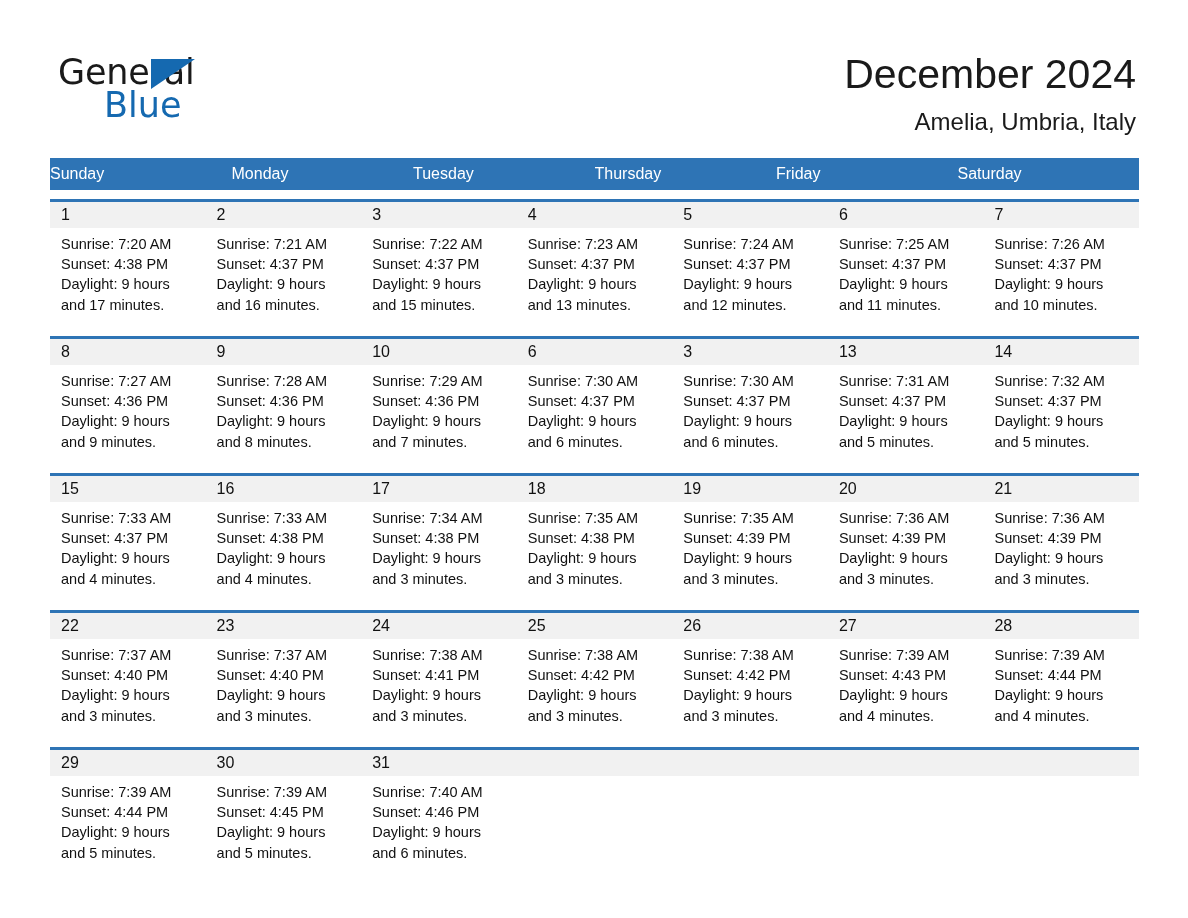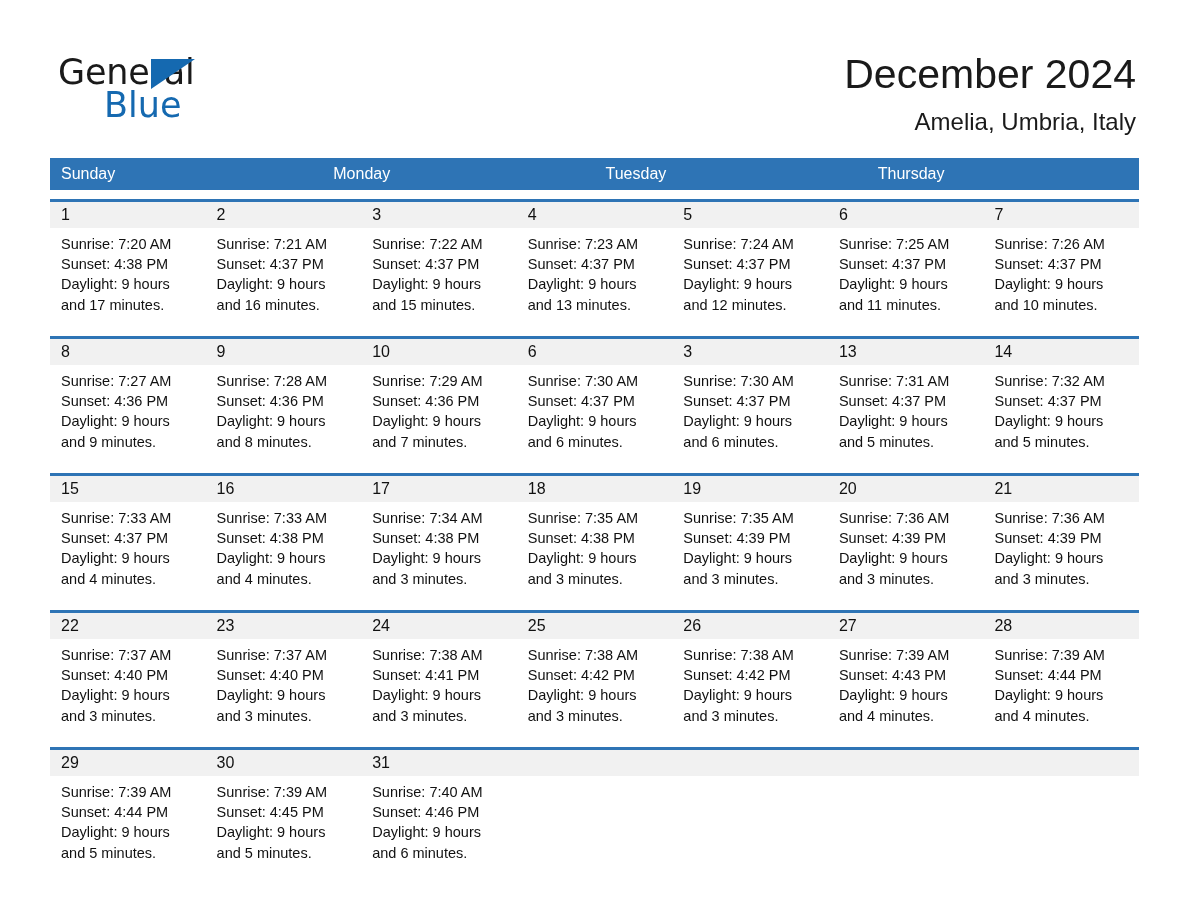--- a/index.html
+++ b/index.html
@@ -95,21 +95,20 @@
   .dow-row {
     display: flex;
     background: #2e74b5;
     height: 32px;
   }
   .dow {
     flex: 1 1 0;
     color: #ffffff;
     font-size: 16px;
     line-height: 32px;
-    padding-left: 11px;
     box-sizing: border-box;
     white-space: nowrap;
     overflow: hidden;
   }
   .week {
     border-top: 3px solid #2e74b5;
     margin-top: 9px;
   }
   .week:first-of-type {
     margin-top: 0;
@@ -167,20 +166,22 @@
 
   </div>
 
   <div class="calendar">
 
     <div class="dow-row">
       <div class="dow">Sunday</div>
       <div class="dow">Monday</div>
       <div class="dow">Tuesday</div>
       <div class="dow">Thursday</div>
+      <div class="dow">Friday</div>
+      <div class="dow">Saturday</div>
     </div>
 
     <div class="week">
       <div class="week-numbers">
         <div class="daynum">1</div>
         <div class="daynum">2</div>
         <div class="daynum">3</div>
         <div class="daynum">4</div>
         <div class="daynum">5</div>
         <div class="daynum">6</div>

